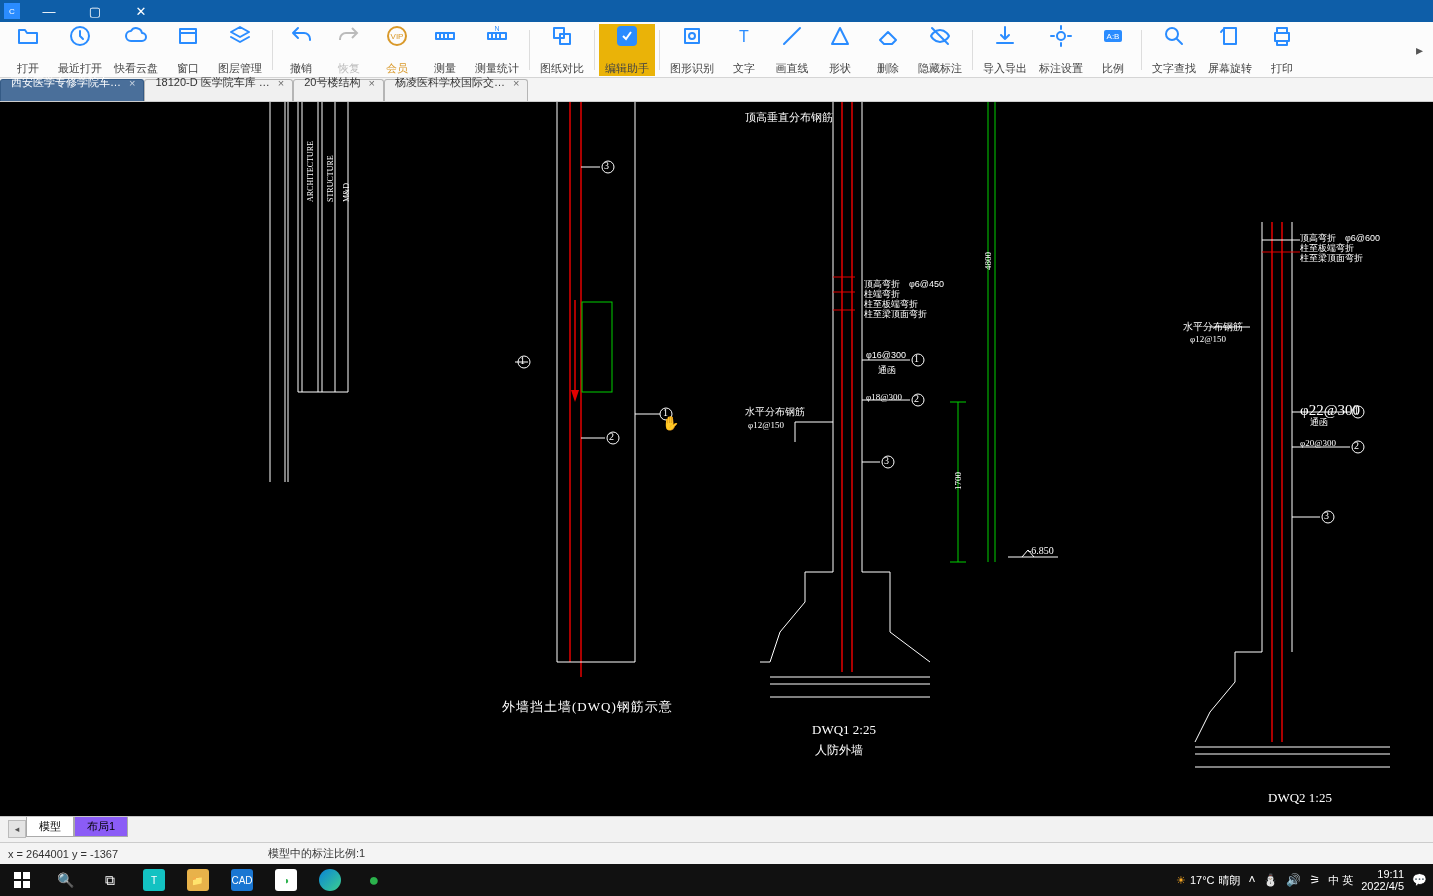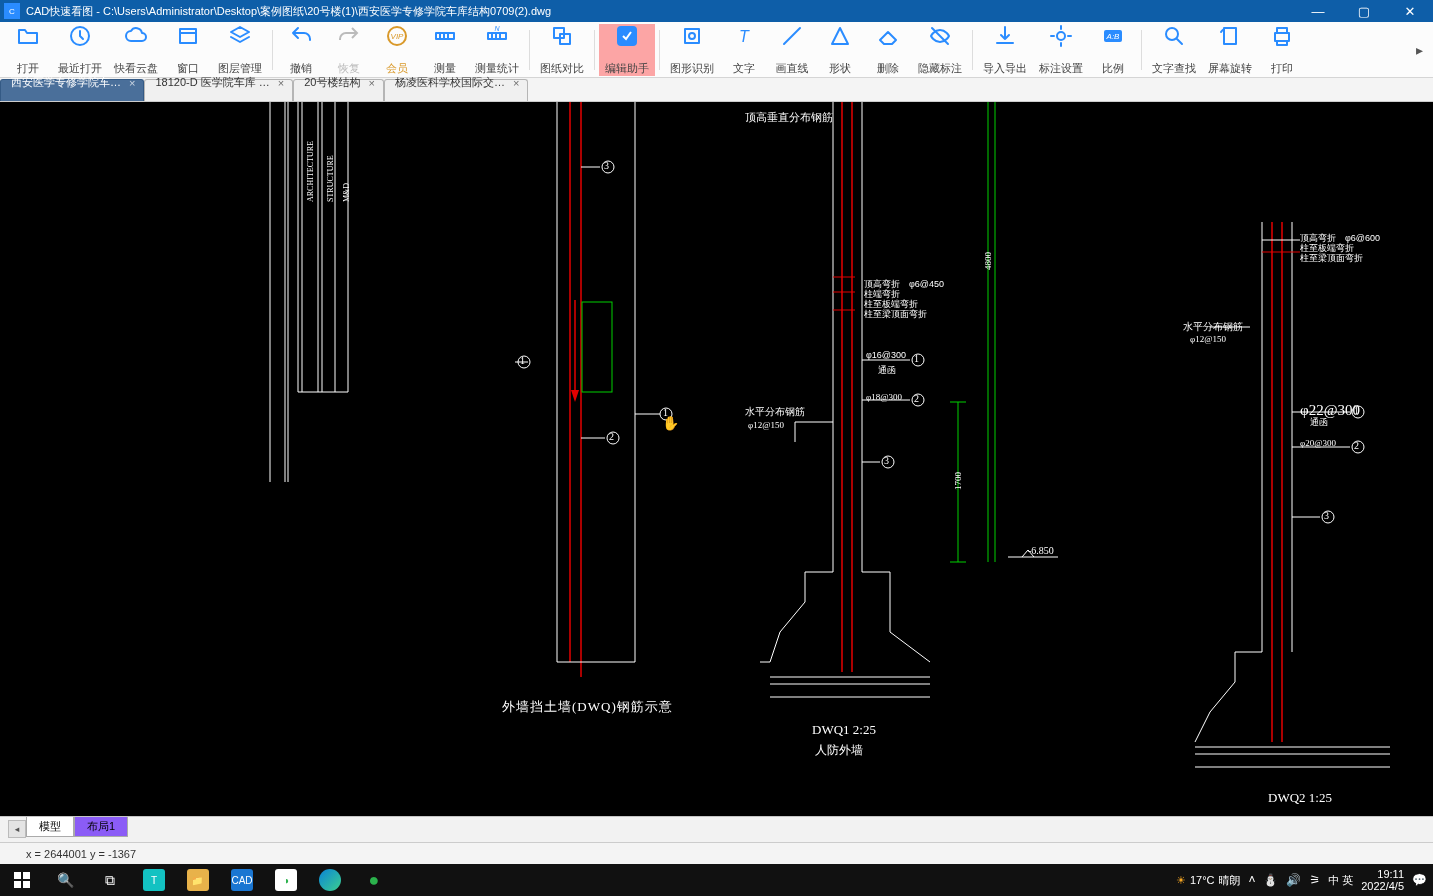--- a/index.html
+++ b/index.html
@@ -8,24 +8,24 @@
 
 .titlebar { height: 22px; background: #0e5ea8; display: flex; align-items: center; color: #fff; font-size: 11px; padding-left: 4px; }
 .titlebar .app-icon { width: 16px; height: 16px; background: #2a8cff; margin-right: 6px; display:inline-flex;align-items:center;justify-content:center;font-size:8px;color:#fff;}
 .titlebar .title-text { flex: 1; white-space: nowrap; overflow: hidden; }
 .titlebar .win-btns { display: flex; }
 .titlebar .win-btn { width: 46px; height: 22px; display: flex; align-items: center; justify-content: center; color: #fff; font-size: 13px; }
 
 
 .main-toolbar { height: 56px; background: #fcfcfc; border-bottom: 1px solid #d5d5d5; display: flex; align-items: center; padding: 0 4px; }
 .tb-btn { display:flex; flex-direction:column; align-items:center; justify-content:center; padding: 2px 6px; font-size:11px; color:#444; height:52px; min-width:48px; cursor:pointer; }
-.tb-btn .tb-icon { width:24px; height:24px; margin-bottom:13px; display:flex;align-items:center;justify-content:center;font-style:italic; }
+.tb-btn .tb-icon { width:24px; height:24px; margin-bottom:13px; display:flex;align-items:center;justify-content:center; }
 .tb-sep { width:1px; height:40px; background:#ddd; margin:0 4px; }
 .tb-btn.vip .tb-label { color:#d9992a; }
-.tb-btn.active { background:#fca5a5; }
+.tb-btn.active { background:#eab308; }
 .tb-more { margin-left:auto; font-size:14px; color:#555; padding:0 6px;}
 
 
 .tabs-bar { height:24px; background:#f4f4f4; border-bottom:1px solid #ccc; display:flex; align-items:flex-end; padding-left:0; }
 .tab { height:22px; display:flex; align-items:center; padding:0 8px 16px 10px; font-size:11px; color:#333; border:1px solid #b5b5b5; border-bottom:none; background:#f0f0f0; margin-right:0; border-radius:3px 3px 0 0; max-width:170px; }
 .tab.active { background:#4a6f9a; color:#fff; border-color:#345a85; }
 .tab .tab-label { white-space:nowrap; overflow:hidden; text-overflow:ellipsis; max-width:130px; }
 .tab .tab-close { margin-left:8px; font-size:11px; color:inherit; opacity:.7; }
 
 
@@ -37,21 +37,21 @@
 .vert-line-green { stroke:#00d000; stroke-width:1; }
 .dim-line { stroke:#00d000; stroke-width:1; }
 
 
 .layout-tabs { height:26px; background:#f2f2f2; border-top:1px solid #c5c5c5; display:flex; align-items:flex-start; padding-left:8px; }
 .lt-btn { width:18px;height:18px;background:#e4e4e4;margin-top:3px; border:1px solid #bbb; display:flex;align-items:center;justify-content:center;font-size:9px;color:#555;}
 .lt-tab { padding:2px 12px; font-size:11px; background:#fff; border:1px solid #aaa; border-top:none; margin-left:0; height:20px; display:flex;align-items:center; }
 .lt-tab.inactive { background:#8b5cf6; }
 
 
-.status-bar { height:22px; background:#f4f4f4; border-top:1px solid #ccc; display:flex; align-items:center; font-size:11px; color:#333; padding:0 26px; }
+.status-bar { height:22px; background:#f4f4f4; border-top:1px solid #ccc; display:flex; align-items:center; font-size:11px; color:#333; padding:0 8px; }
 .status-bar .coord { width:260px; }
 .status-bar .scale { flex:1; }
 
 
 .win-taskbar { height:32px; background:#111; display:flex; align-items:center; color:#fff; }
 .tb-item { width:44px; height:32px; display:flex; align-items:center; justify-content:center; font-size:14px; }
 .tb-app-icon { width:22px; height:22px; border-radius:3px; display:flex;align-items:center;justify-content:center;font-size:10px;}
 .tray { margin-left:auto; display:flex; align-items:center; gap:8px; font-size:11px; padding-right:6px; }
 .tray .clock { text-align:right; line-height:1.1; font-size:11px; }
 .tray-icon { font-size:12px; }
@@ -59,23 +59,20 @@
 
 svg.ico { width:24px; height:24px; }
 svg.ico .st{ fill:none; stroke:#2a8cff; stroke-width:2; stroke-linecap:round; stroke-linejoin:round;}
 svg.ico .sty{ fill:none; stroke:#d9992a; stroke-width:2; }
 </style>
 </head>
 <body>
 
 <div class="titlebar">
   <span class="app-icon">C</span>
-  <span class="title-text">
-    <span>CAD快速看图</span> - <span>C:\Users\Administrator\Desktop\案例图纸\20号楼(1)\西安医学专修学院车库结构0709(2).dwg</span>
-  </span>
   <div class="win-btns">
     <div class="win-btn">—</div>
     <div class="win-btn">▢</div>
     <div class="win-btn">✕</div>
   </div>
 </div>
 
 <div class="main-toolbar" id="main-toolbar">
     <div class="tb-btn">
       <div class="tb-icon">
@@ -462,20 +459,21 @@
 <div class="layout-tabs">
   <div class="lt-btn">◂</div>
   <div class="lt-tab">模型</div>
   <div class="lt-tab inactive">布局1</div>
 </div>
 
 <div class="status-bar">
   <div class="coord">
     <span>x = </span><span>2644001</span><span>  y = </span><span>-1367</span>
   </div>
+  <div class="scale">模型中的标注比例:1</div>
 </div>
 
 <div class="win-taskbar">
   <div class="tb-item">
     <svg width="16" height="16">
         <rect x="0" y="0" width="7" height="7" fill="#fff"></rect>
         <rect x="9" y="0" width="7" height="7" fill="#fff"></rect>
         <rect x="0" y="9" width="7" height="7" fill="#fff"></rect>
         <rect x="9" y="9" width="7" height="7" fill="#fff"></rect>
       </svg>

